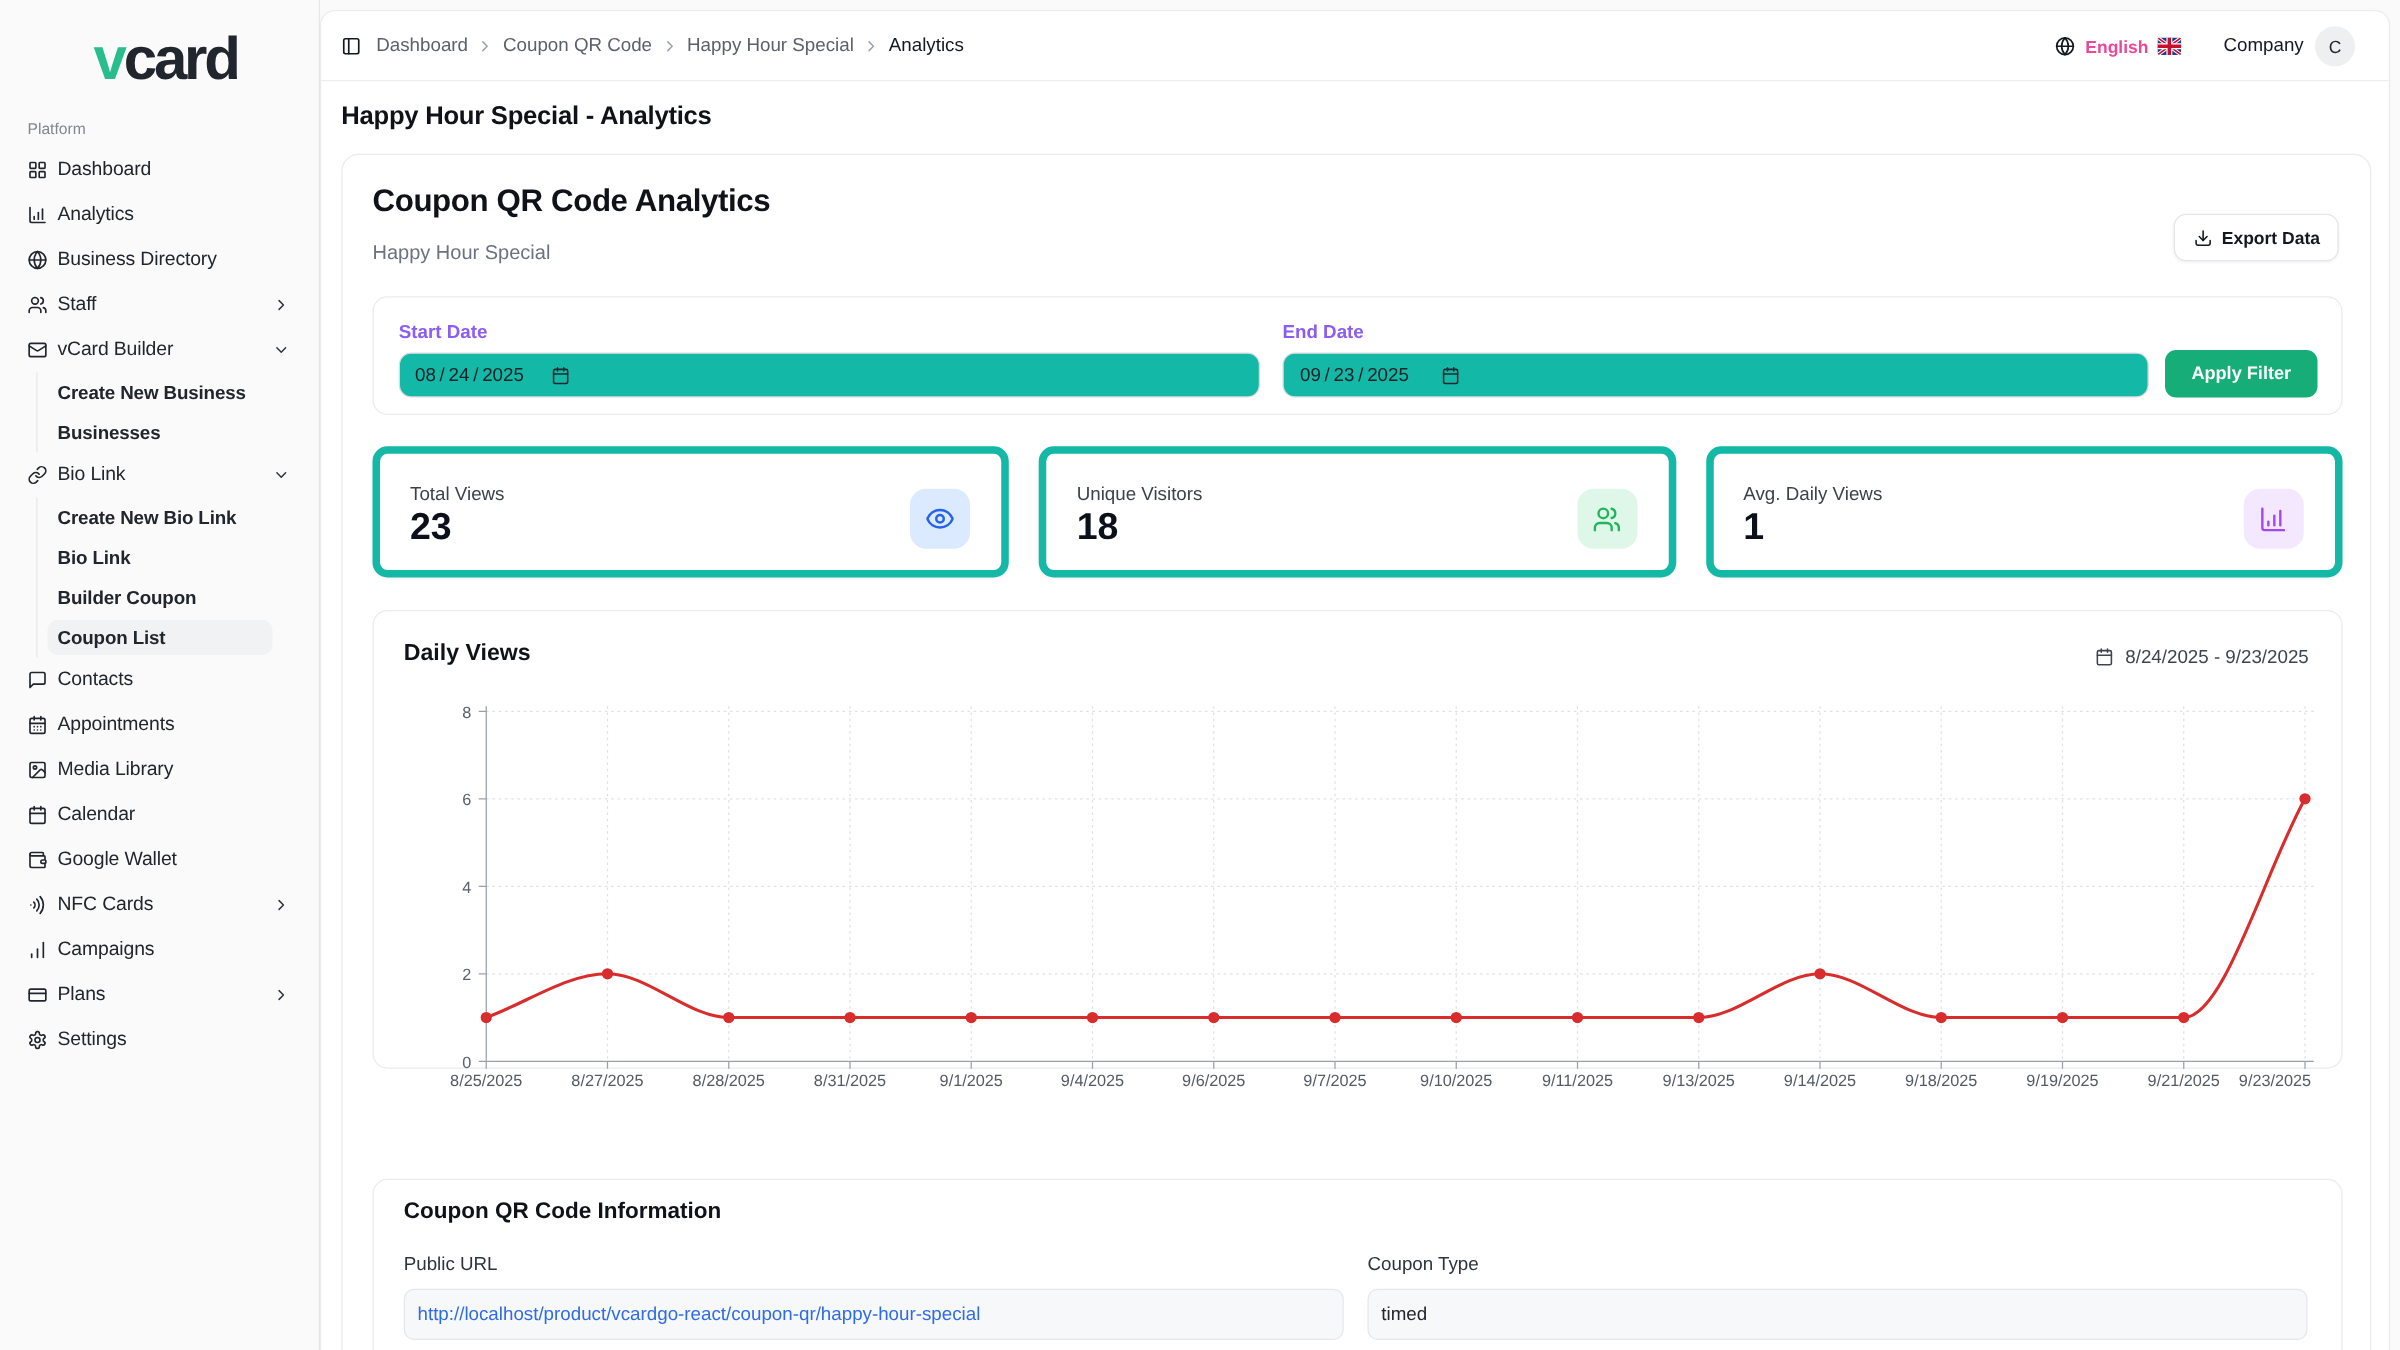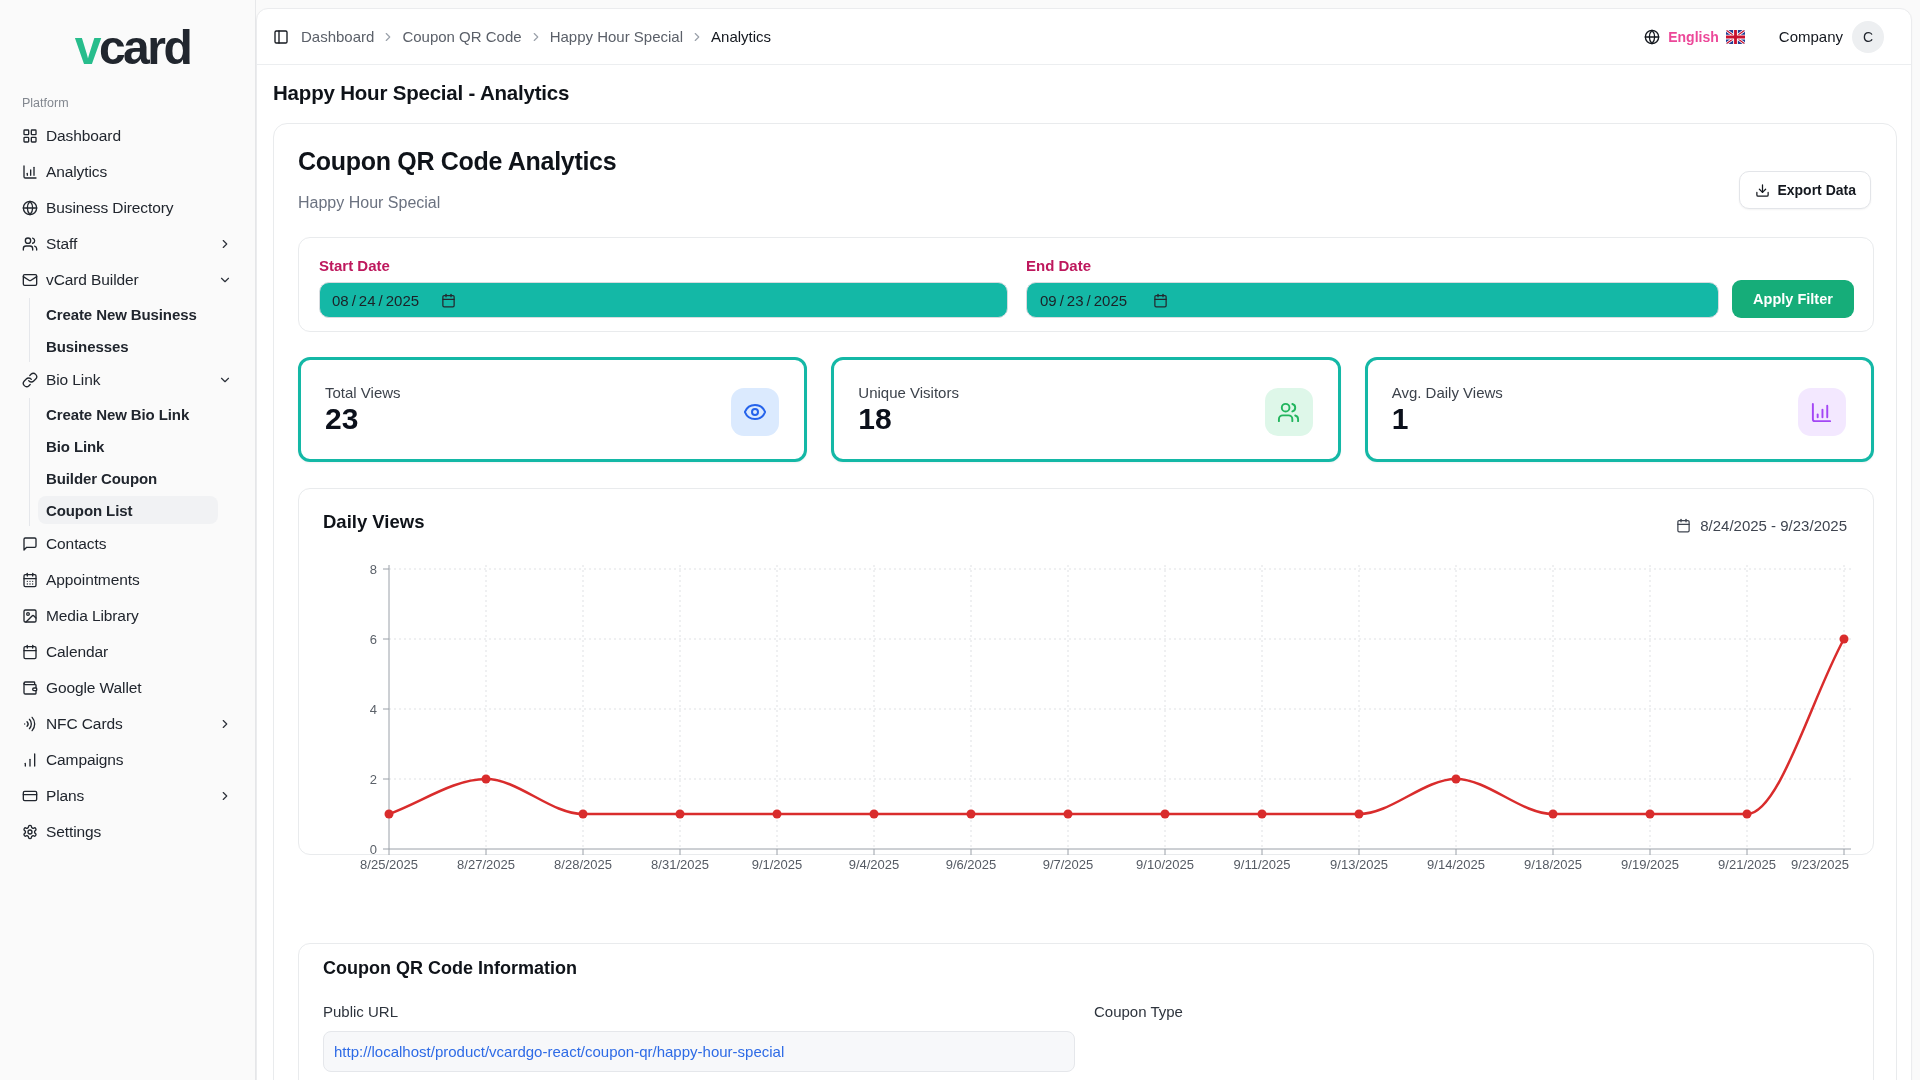--- a/index.html
+++ b/index.html
@@ -36,27 +36,27 @@
 .card { position:absolute; background:#fff; border:1px solid #e9ebed; border-radius:12px; }
 .outer { left:16px; top:114px; width:1624px; height:1040px; border-radius:14px; }
 
 .ctitle { position:absolute; left:24px; top:23px; font-size:25px; font-weight:bold; letter-spacing:-0.3px; color:#0f1319; }
 .csub { position:absolute; left:24px; top:70px; font-size:16px; color:#6b7280; }
 .exportbtn { position:absolute; right:25px; top:47px; height:38px; display:flex; align-items:center; padding:0 14px 0 15px; border:1px solid #e3e5e9; border-radius:10px; background:#fff; box-shadow:0 1px 2px rgba(0,0,0,.05); font-size:14px; font-weight:bold; color:#14181f; }
 .exportbtn svg { margin-right:7px; }
 
 
 .filter { left:24px; top:113px; width:1576px; height:95px; }
-.flabel { position:absolute; top:19px; font-size:15px; font-weight:bold; color:#be185d; }
+.flabel { position:absolute; top:19px; font-size:15px; font-weight:bold; color:#8b5cf6; }
 .finput { position:absolute; top:44px; height:36px; border:1px solid #d8dbdf; border-radius:10px; background:#14b8a6; display:flex; align-items:center; font-size:15px; color:#1c2127; }
 .applybtn { position:absolute; right:19px; top:42px; width:122px; height:38px; background:#16ad79; border-radius:9px; color:#fff; font-size:14.5px; font-weight:bold; display:flex; align-items:center; justify-content:center; }
 
 
 .stats { position:absolute; left:24px; top:233px; width:1576px; height:105px; display:flex; gap:24px; }
-.stat { position:relative; flex:1; background:#fff; border:3px solid #14b8a6; border-radius:12px; box-shadow:0 1px 2px rgba(0,0,0,.05); }
+.stat { position:relative; flex:1; background:#fff; border:6px solid #14b8a6; border-radius:12px; box-shadow:0 1px 2px rgba(0,0,0,.05); }
 .stat .lab { position:absolute; left:24px; top:24px; font-size:15px; font-weight:500; color:#3c424b; }
 .stat .num { position:absolute; left:24px; top:42px; font-size:30px; font-weight:bold; color:#0b101b; }
 .stat .ico { position:absolute; right:25px; top:28px; width:48px; height:48px; border-radius:13px; display:flex; align-items:center; justify-content:center; }
 
 
 .daily { left:24px; top:364px; width:1576px; height:367px; }
 .dtitle { position:absolute; left:24px; top:22px; font-size:18.5px; font-weight:bold; color:#0f1319; }
 .drange { position:absolute; right:26px; top:28px; display:flex; align-items:center; font-size:15px; color:#3f4550; }
 
 
@@ -443,15 +443,16 @@
 <circle cx="1448" cy="325" r="4.5" fill="#d92c2c"></circle>
 <circle cx="1545" cy="150" r="4.5" fill="#d92c2c"></circle>
 </svg>
     </div>
 
     <div class="card info">
       <div class="ititle">Coupon QR Code Information</div>
       <div class="ilabel" style="left:24px;">Public URL</div>
       <div class="ilabel" style="left:795px;">Coupon Type</div>
       <div class="ibox" style="left:24px; color:#2e6be6;">http://localhost/product/vcardgo-react/coupon-qr/happy-hour-special</div>
+      <div class="ibox" style="left:795px; color:#21262e;">timed</div>
     </div>
   </div>
 </div>
 
 </body></html>

